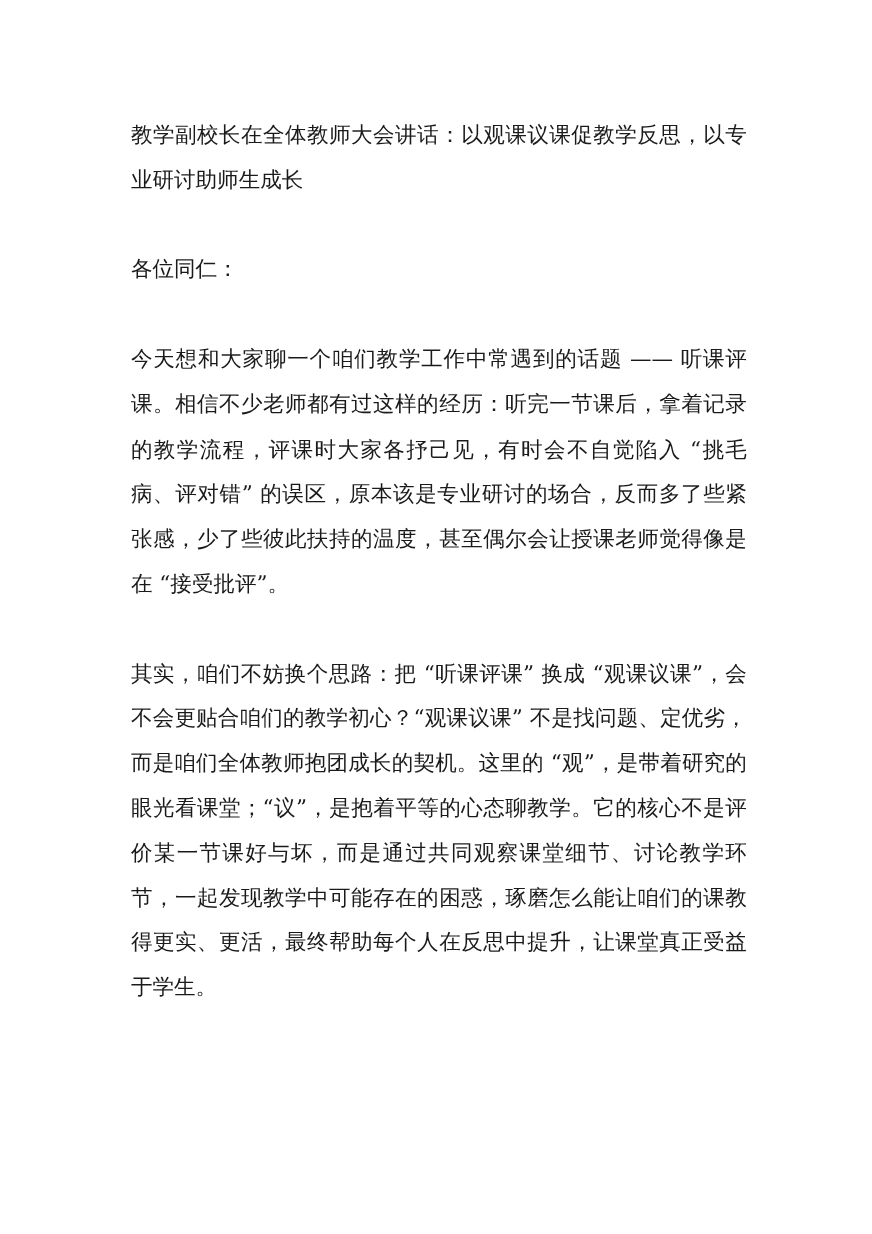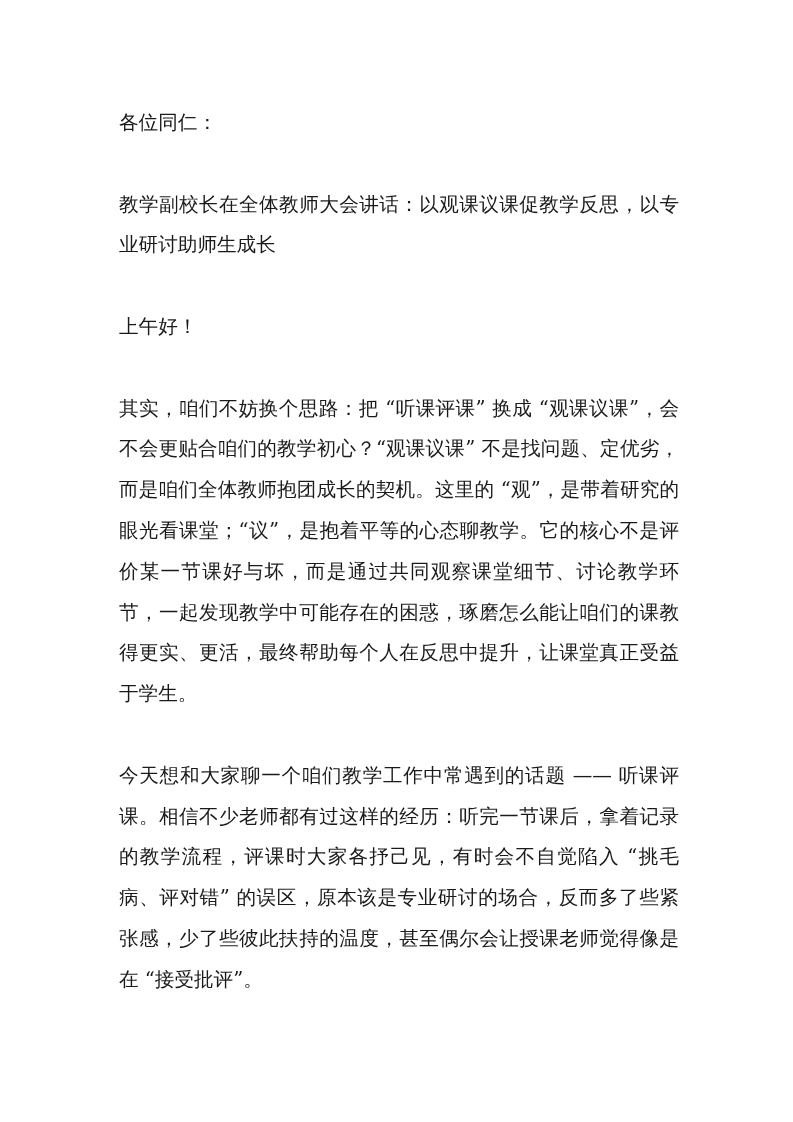--- a/index.html
+++ b/index.html
@@ -9,18 +9,17 @@
       font-family: "DejaVu Serif", "Liberation Serif", serif;
       font-size: 19.6px; line-height: 40.8px; color: #1a1a1a;
       text-align: justify;
     }
     .para { margin: 0 0 40.8px 0; }
   </style>
 </head>
 <body>
 
 <div class="page">
+  <p class="para">教学副校长在全体教师大会讲话：以观课议课促教学反思，以专业研讨助师生成长</p>
   <p class="para">各位同仁：</p>
-  <p class="para">教学副校长在全体教师大会讲话：以观课议课促教学反思，以专业研讨助师生成长</p>
-  <p class="para">上午好！</p>
+  <p class="para">今天想和大家聊一个咱们教学工作中常遇到的话题 —— 听课评课。相信不少老师都有过这样的经历：听完一节课后，拿着记录的教学流程，评课时大家各抒己见，有时会不自觉陷入 “挑毛病、评对错” 的误区，原本该是专业研讨的场合，反而多了些紧张感，少了些彼此扶持的温度，甚至偶尔会让授课老师觉得像是在 “接受批评”。</p>
   <p class="para">其实，咱们不妨换个思路：把 “听课评课” 换成 “观课议课”，会不会更贴合咱们的教学初心？“观课议课” 不是找问题、定优劣，而是咱们全体教师抱团成长的契机。这里的 “观”，是带着研究的眼光看课堂；“议”，是抱着平等的心态聊教学。它的核心不是评价某一节课好与坏，而是通过共同观察课堂细节、讨论教学环节，一起发现教学中可能存在的困惑，琢磨怎么能让咱们的课教得更实、更活，最终帮助每个人在反思中提升，让课堂真正受益于学生。</p>
-  <p class="para">今天想和大家聊一个咱们教学工作中常遇到的话题 —— 听课评课。相信不少老师都有过这样的经历：听完一节课后，拿着记录的教学流程，评课时大家各抒己见，有时会不自觉陷入 “挑毛病、评对错” 的误区，原本该是专业研讨的场合，反而多了些紧张感，少了些彼此扶持的温度，甚至偶尔会让授课老师觉得像是在 “接受批评”。</p>
 </div>
 
 </body></html>

